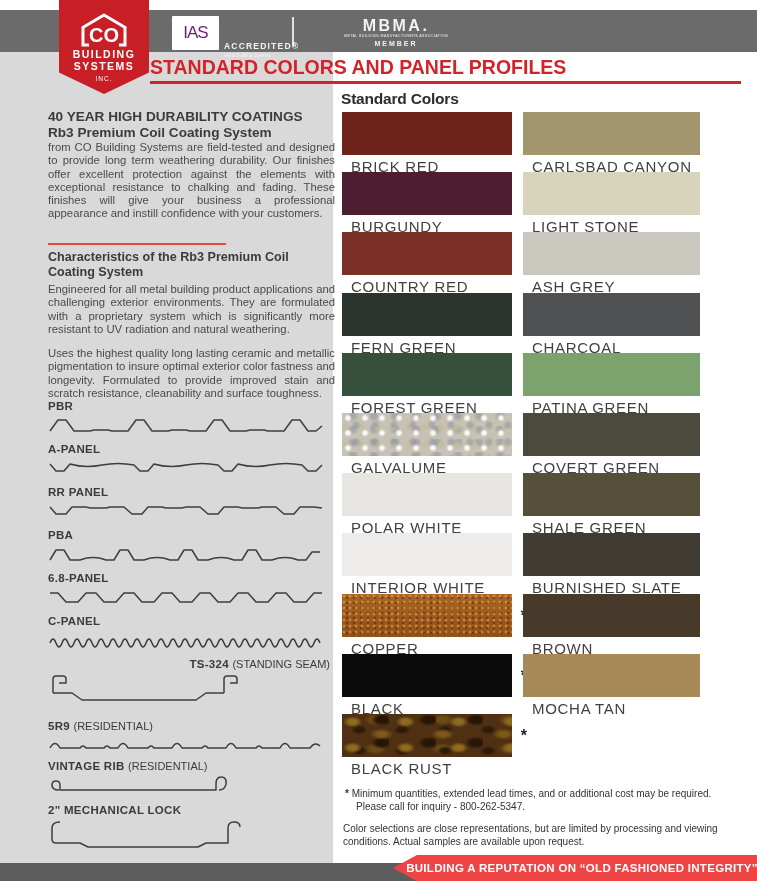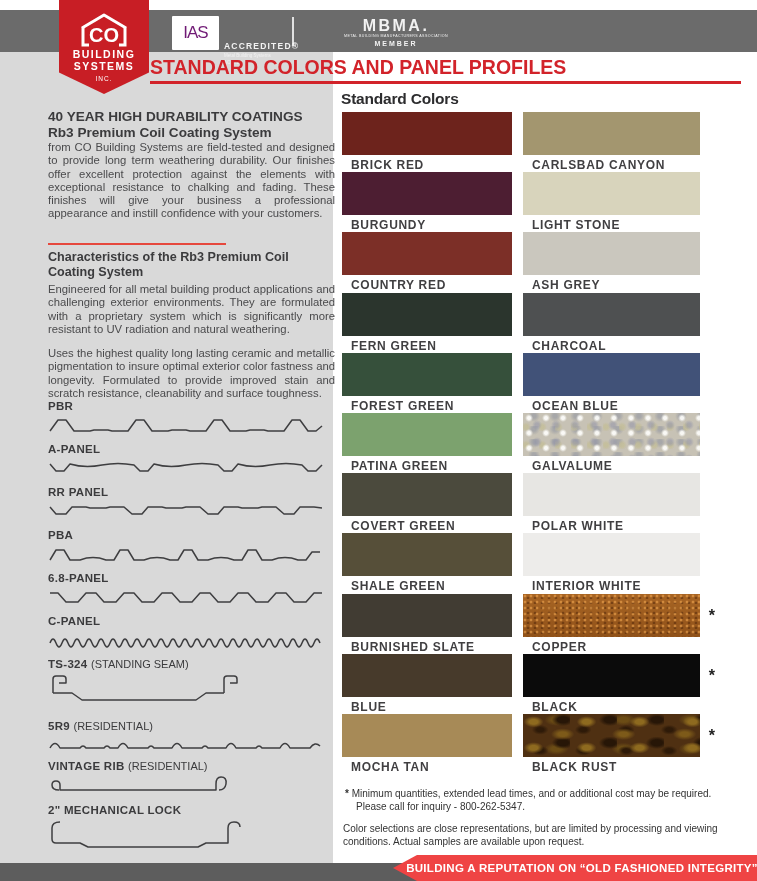--- a/index.html
+++ b/index.html
@@ -46,21 +46,21 @@
   .profile-qualifier{font-weight:normal;font-size:11px;letter-spacing:0;}
   .profile-item svg{display:block;margin-top:2px;}
   
   .sc-title{position:absolute;left:341px;top:90px;font-size:15.5px;font-weight:bold;color:#2c2c2e;letter-spacing:-.2px;}
   .color-grid{
     position:absolute;left:342px;top:112px;
     display:grid;grid-template-columns:170px 177px;column-gap:11px;grid-auto-rows:60.2px;
   }
   .sw-cell{position:relative;}
   .sw-block{width:100%;height:43px;}
-  .sw-label{margin-top:3px;font-size:12px;font-weight:bold;letter-spacing:.7px;color:#403f41;padding-left:9px;}
+  .sw-label{margin-top:3px;font-size:15px;font-weight:normal;letter-spacing:.7px;color:#403f41;padding-left:9px;}
   .sw-star{position:absolute;right:-15px;top:13px;font-size:16px;font-weight:bold;color:#222;}
   .tex-galvalume{
     background-color:#c7c2b5;
     background-image:
       radial-gradient(circle at 6px 5px, rgba(255,255,252,.9) 1.5px, rgba(255,255,252,0) 4px),
       radial-gradient(circle at 14px 12px, rgba(146,148,168,.55) 2px, rgba(146,148,168,0) 5px),
       radial-gradient(circle at 3px 14px, rgba(196,190,152,.8) 2px, rgba(196,190,152,0) 5px),
       radial-gradient(circle at 11px 3px, rgba(120,128,150,.4) 2px, rgba(120,128,150,0) 6px);
     background-size:17px 15px,19px 17px,16px 18px,21px 13px;
   }
@@ -176,21 +176,21 @@
       <svg width="276" height="20" viewBox="0 0 276 20">
         <path d="M2,6 L10,6 L18,15 L30,15 L38,6 L48,6 L56,15 L68,15 L76,6 L86,6 L94,15 L106,15 L114,6 L124,6 L132,15 L144,15 L152,6 L162,6 L170,15 L182,15 L190,6 L200,6 L208,15 L220,15 L228,6 L238,6 L246,15 L258,15 L266,6 L274,6" fill="none" stroke="#3e3e40" stroke-width="1.5" stroke-linejoin="round"></path>
       </svg>
     </div>
     <div class="profile-item" style="height: 43px;">
       <div class="profile-label">C-PANEL</div>
       <svg width="276" height="20" viewBox="0 0 276 20">
         <path d="M2,13 q3,-8 6,0 t6,0 t6,0 t6,0 t6,0 t6,0 t6,0 t6,0 t6,0 t6,0 t6,0 t6,0 t6,0 t6,0 t6,0 t6,0 t6,0 t6,0 t6,0 t6,0 t6,0 t6,0 t6,0 t6,0 t6,0 t6,0 t6,0 t6,0 t6,0 t6,0 t6,0 t6,0 t6,0 t6,0 t6,0 t6,0 t6,0 t6,0 t6,0 t6,0 t6,0 t6,0 t6,0 t6,0 t6,0" fill="none" stroke="#3e3e40" stroke-width="1.5" stroke-linejoin="round"></path>
       </svg>
     </div>
-    <div class="profile-item" style="height: 51px;">
+    <div class="profile-item" style="height: 51px; text-align: right;">
       <div class="profile-label">TS-324 <span class="profile-qualifier">(STANDING SEAM)</span></div>
       <svg width="276" height="30" viewBox="0 0 276 30">
         <path d="M5,20 L5,6 Q5,3 8,3 L15,3 Q18,3 18,6 L18,10 L11,10 M5,20 L24,20 L34,27 L148,27 L158,20 L176,20 M176,20 L176,6 Q176,3 179,3 L186,3 Q189,3 189,6 L189,10 L182,10" fill="none" stroke="#3e3e40" stroke-width="1.5" stroke-linejoin="round"></path>
       </svg>
     </div>
     <div class="profile-item" style="height: 40px; margin-top: 11px;">
       <div class="profile-label">5R9 <span class="profile-qualifier">(RESIDENTIAL)</span></div>
       <svg width="276" height="18" viewBox="0 0 276 18">
         <path d="M2,13 Q7,4 12,13 L32,13 Q35,9 38,13 L56,13 Q59,9 62,13 L70,13 Q75,4 80,13 L100,13 Q103,9 106,13 L124,13 Q129,4 134,13 L154,13 Q157,9 160,13 L178,13 Q183,4 188,13 L208,13 Q211,9 214,13 L232,13 Q237,4 242,13 L262,13 Q267,6 272,11" fill="none" stroke="#3e3e40" stroke-width="1.5" stroke-linejoin="round"></path>
       </svg>
@@ -241,24 +241,20 @@
     </div>
     <div class="sw-cell">
       <div class="sw-block" style="background: rgb(78, 80, 81);"></div>
       <div class="sw-label">CHARCOAL</div>
     </div>
     <div class="sw-cell">
       <div class="sw-block" style="background: rgb(54, 80, 59);"></div>
       <div class="sw-label">FOREST GREEN</div>
     </div>
     <div class="sw-cell">
-      <div class="sw-block" style="background: rgb(65, 82, 120);"></div>
-      <div class="sw-label">OCEAN BLUE</div>
-    </div>
-    <div class="sw-cell">
       <div class="sw-block" style="background: rgb(124, 162, 110);"></div>
       <div class="sw-label">PATINA GREEN</div>
     </div>
     <div class="sw-cell">
       <div class="sw-block tex-galvalume"></div>
       <div class="sw-label">GALVALUME</div>
     </div>
     <div class="sw-cell">
       <div class="sw-block" style="background: rgb(75, 74, 61);"></div>
       <div class="sw-label">COVERT GREEN</div>
@@ -279,21 +275,21 @@
       <div class="sw-block" style="background: rgb(65, 60, 51);"></div>
       <div class="sw-label">BURNISHED SLATE</div>
     </div>
     <div class="sw-cell">
       <div class="sw-block tex-copper"></div>
       <div class="sw-label">COPPER</div>
       <span class="sw-star">*</span>
     </div>
     <div class="sw-cell">
       <div class="sw-block" style="background: rgb(71, 58, 43);"></div>
-      <div class="sw-label">BLUE</div>
+      <div class="sw-label">BROWN</div>
     </div>
     <div class="sw-cell">
       <div class="sw-block" style="background: rgb(11, 11, 11);"></div>
       <div class="sw-label">BLACK</div>
       <span class="sw-star">*</span>
     </div>
     <div class="sw-cell">
       <div class="sw-block" style="background: rgb(167, 138, 87);"></div>
       <div class="sw-label">MOCHA TAN</div>
     </div>

